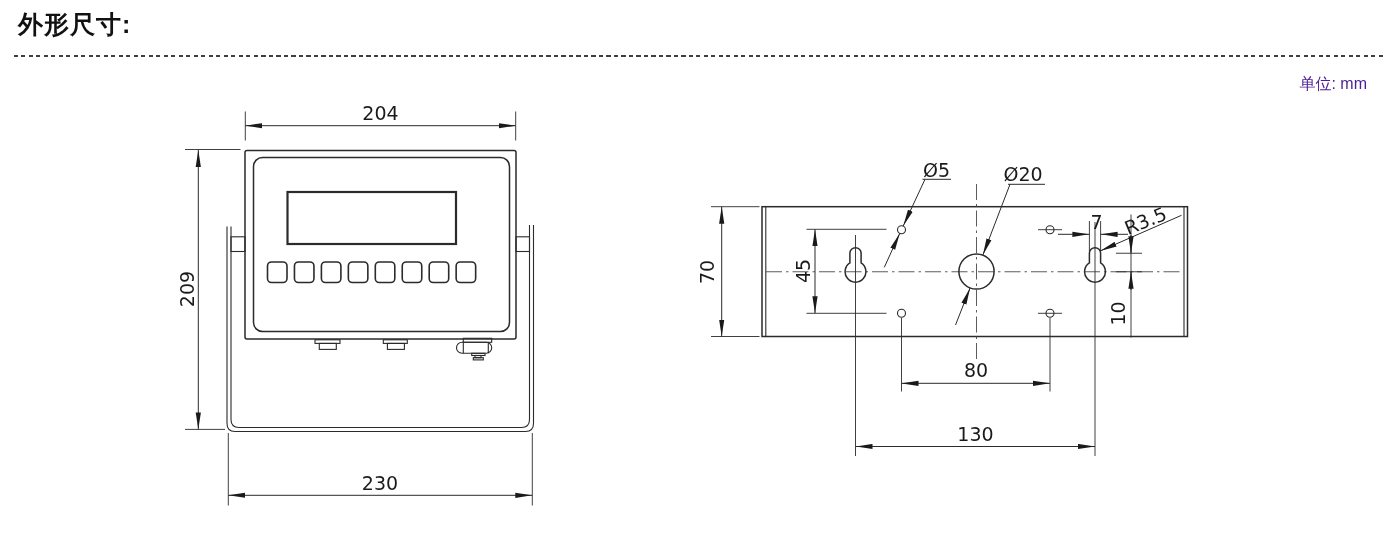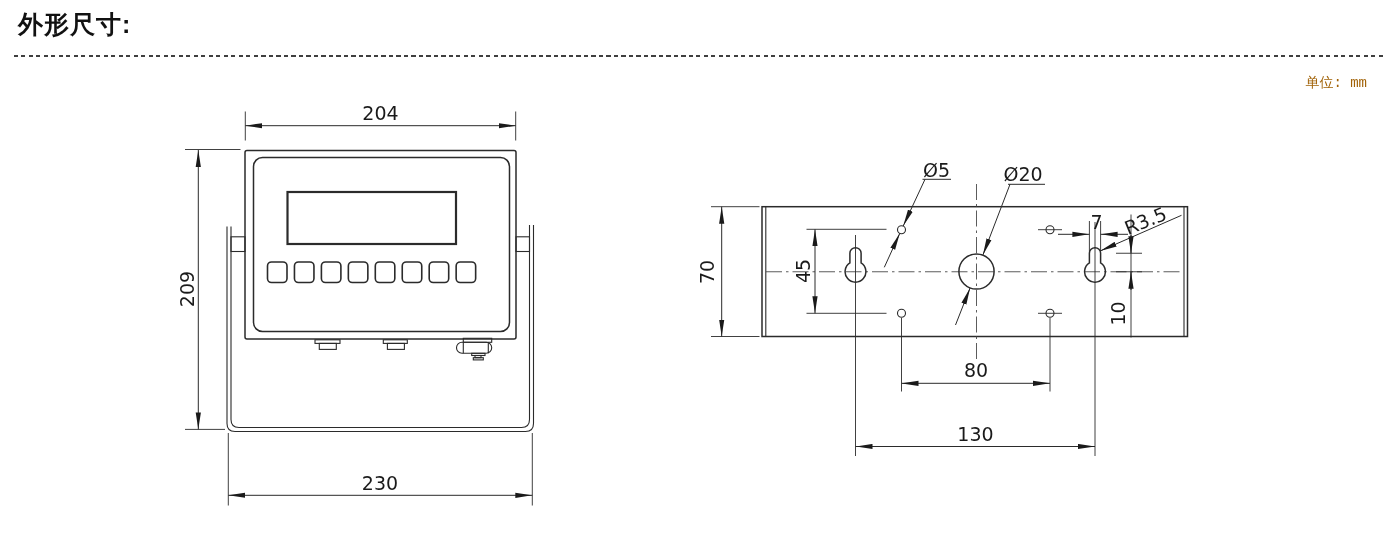--- a/index.html
+++ b/index.html
@@ -2,21 +2,21 @@
 <html><head>
 <meta charset="utf-8">
 <style>
   html,body{margin:0;padding:0;background:#ffffff;}
   .page{position:relative;width:1394px;height:542px;background:#fff;overflow:hidden;
         font-family:"Liberation Sans",sans-serif;}
   .page-title{position:absolute;left:18px;top:8px;font-size:25px;font-weight:bold;
               color:#111;letter-spacing:1px;}
   .divider{position:absolute;left:14px;right:10px;top:55px;height:2px;
            background:repeating-linear-gradient(90deg,#3f3f3f 0 4px,transparent 4px 7.5px);}
-  .units{position:absolute;right:27px;top:74px;font-size:14px;color:#a16207;font-family:Liberation Mono, monospace;}
+  .units{position:absolute;right:27px;top:74px;font-size:16px;color:#4c1d95;}
   svg{position:absolute;left:0;top:0;}
   .ol{stroke:#2b2b2b;fill:none;stroke-width:1.5;}
   .olthin{stroke:#2b2b2b;fill:none;stroke-width:1.1;}
   .dl{stroke:#2b2b2b;fill:none;stroke-width:1;}
   .xl{stroke:#2b2b2b;fill:none;stroke-width:0.9;}
   .cl{stroke:#4a4a4a;fill:none;stroke-width:0.9;stroke-dasharray:16 4 2.5 4;}
   text.dim{font-family:"DejaVu Sans",sans-serif;font-size:19px;fill:#1a1a1a;}
 </style>
 </head>
 <body>

